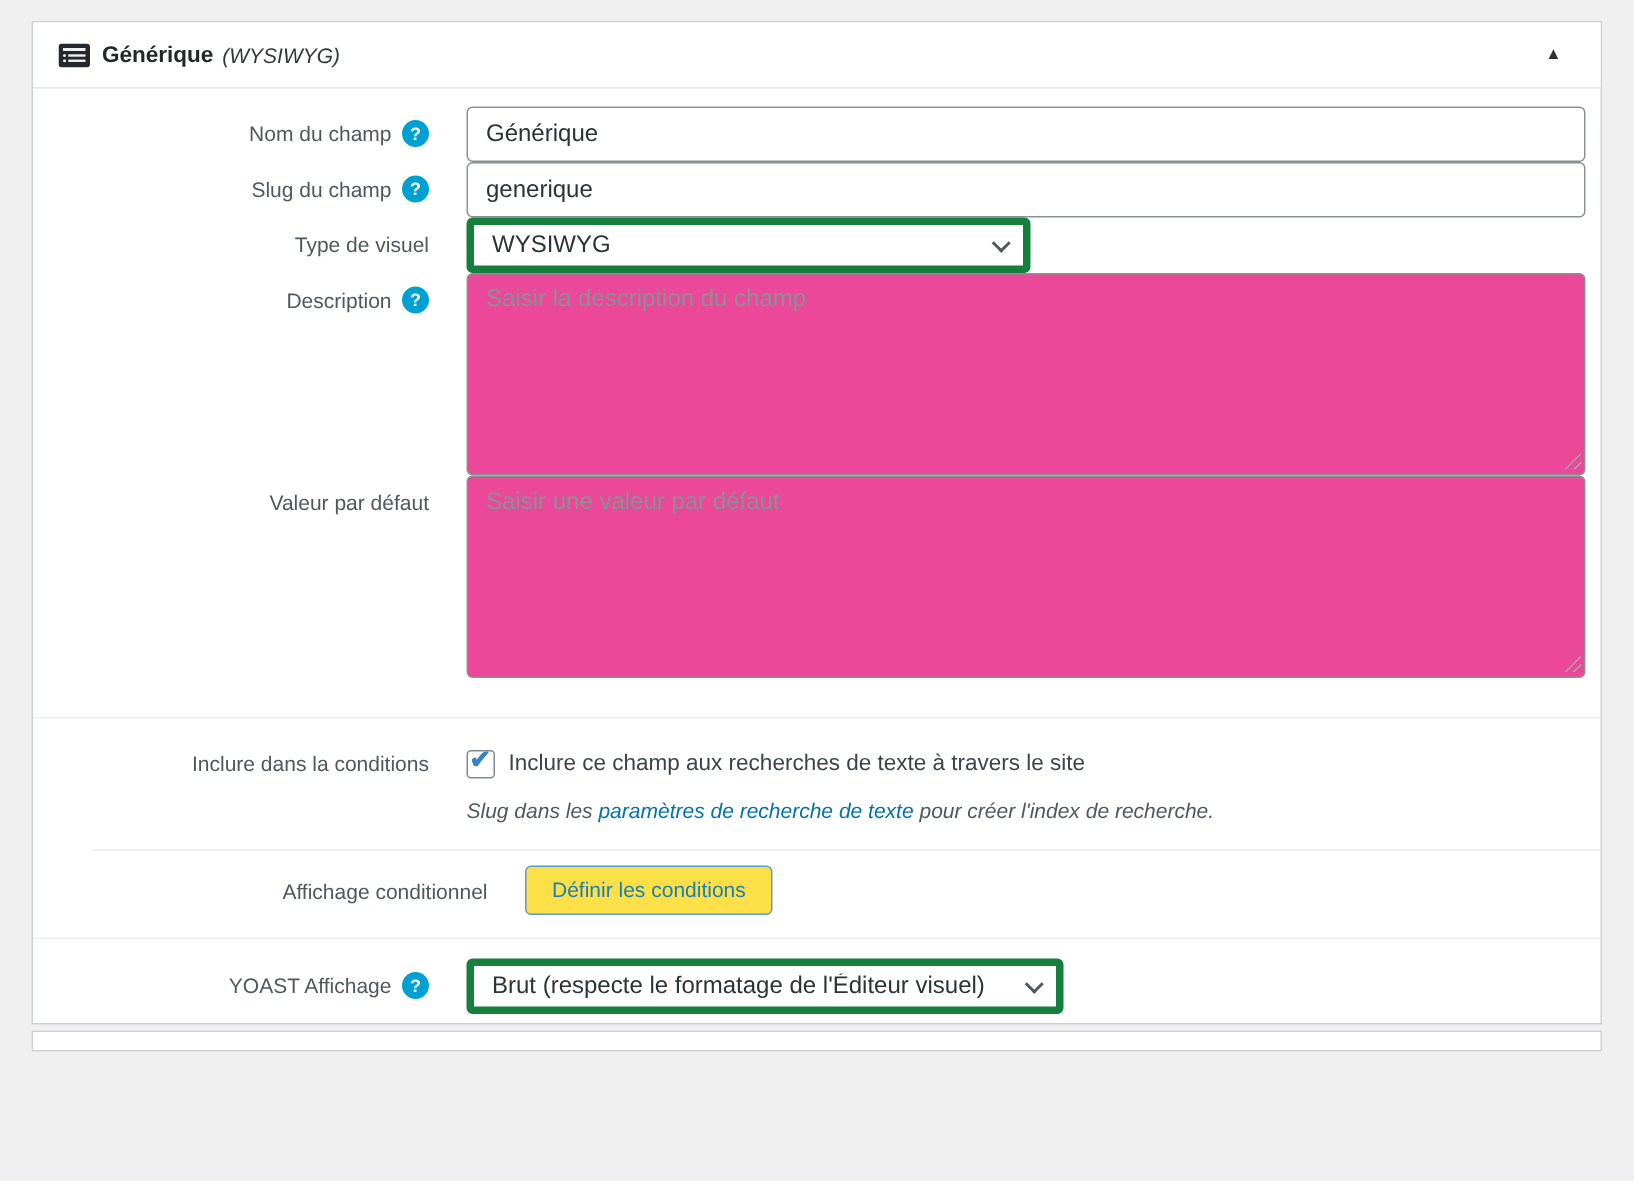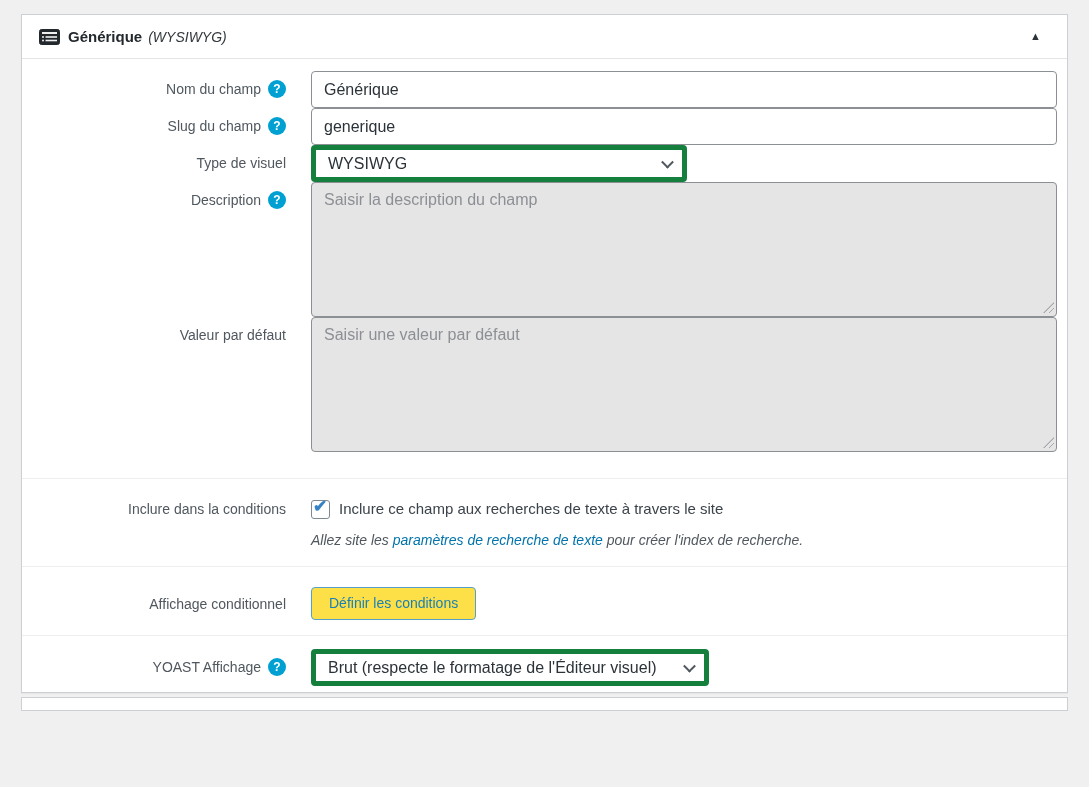--- a/index.html
+++ b/index.html
@@ -101,21 +101,21 @@
   .text-area {
     display: block;
     width: 100%;
     height: 135px;
     border: 1px solid #8c8f94;
     border-radius: 4px;
     padding: 8px 12px;
     font-size: 16px;
     font-family: "Liberation Sans", sans-serif;
     color: #2c3338;
-    background: #e5e5e5;
+    background: #ec4899;
     resize: none;
     outline: none;
   }
   .text-input::placeholder, .text-area::placeholder { color: #8c8f94; opacity: 1; }
   .resize-grip {
     position: absolute;
     right: 3px; bottom: 4px;
     width: 11px; height: 11px;
     background: repeating-linear-gradient(-45deg,
       transparent 0 3px, #a5a9ad 3px 4px);
@@ -177,21 +177,21 @@
     color: #50575e;
     line-height: 20px;
   }
   .search-note a {
     color: #0073aa;
     text-decoration: none;
     font-style: italic;
     cursor: pointer;
   }
   
-  .section-conditional { padding-top: 20px; padding-bottom: 15px; }
+  .section-conditional { padding-top: 10px; padding-bottom: 15px; margin-left: 39px; }
   .wp-button {
     display: inline-block;
     font-family: "Liberation Sans", sans-serif;
     font-size: 14px;
     color: #1a7fb5;
     background: #fde047;
     border: 1px solid #55a0c9;
     border-radius: 4px;
     padding: 7px 17px;
     line-height: 17px;
@@ -291,21 +291,21 @@
       <div class="label-col" style="padding-top:2px;">
         <span class="field-label">Inclure dans la conditions</span>
       </div>
       <div class="control-col">
         <div class="checkbox-line">
           <span class="checkbox">
             <span class="check-glyph">✔</span>
           </span>
           <span class="checkbox-label">Inclure ce champ aux recherches de texte à travers le site</span>
         </div>
-        <div class="search-note"><span>Allez site les </span><a>paramètres de recherche de texte</a><span> pour créer l'index de recherche.</span></div>
+        <div class="search-note"><span>Slug dans les </span><a>paramètres de recherche de texte</a><span> pour créer l'index de recherche.</span></div>
       </div>
     </div>
   </div>
 
   <div class="section section-conditional section-bordered">
     <div class="row">
       <div class="label-col" style="padding-top:7px;">
         <span class="field-label">Affichage conditionnel</span>
       </div>
       <div class="control-col">

